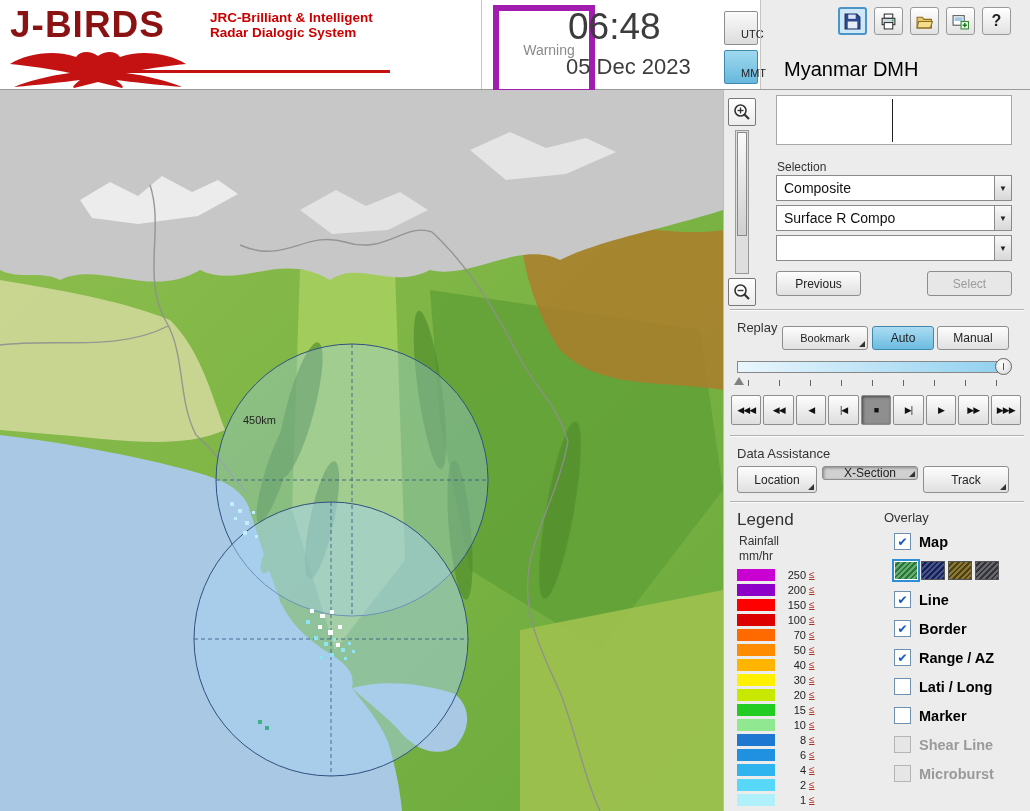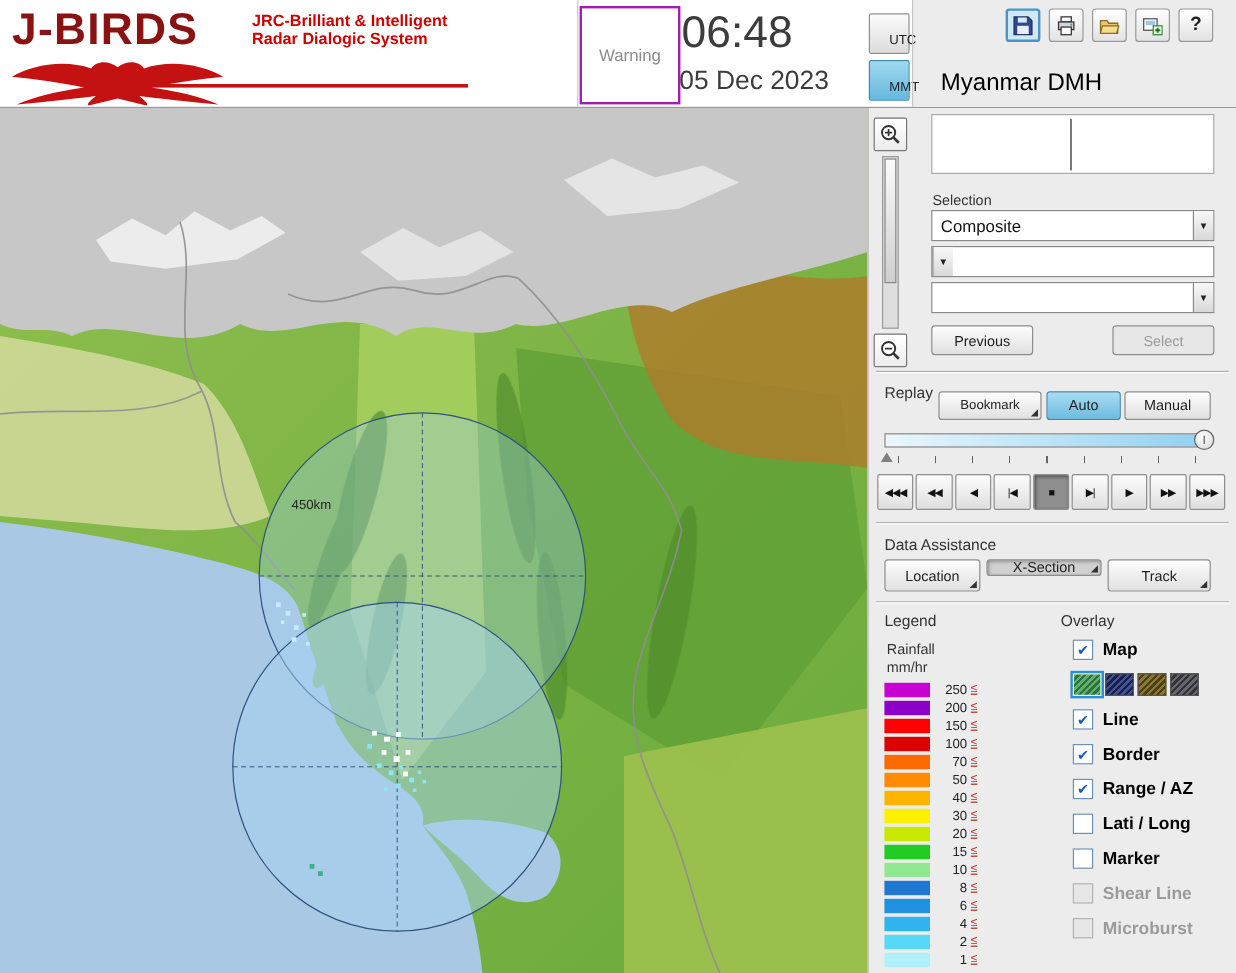--- a/index.html
+++ b/index.html
@@ -7,21 +7,21 @@
   .app{position:relative;width:1030px;height:811px;overflow:hidden;background:#ececec;}
 
   
   .header{position:absolute;left:0;top:0;width:1030px;height:90px;background:#fff;border-bottom:1px solid #9a9a9a;box-sizing:border-box;}
   .header-right-bg{position:absolute;left:760px;top:0;width:270px;height:89px;background:#ececec;}
   .vdiv{position:absolute;top:0;height:89px;border-left:1px solid #c6c6c6;}
   .logo-title{position:absolute;left:10px;top:4px;font-family:Liberation Sans, sans-serif;font-weight:bold;font-size:37px;color:#8b1212;letter-spacing:1px;text-align:right;}
   .logo-sub{position:absolute;left:210px;top:10px;color:#cc0000;font-weight:bold;font-size:13.5px;line-height:15px;}
   .logo-line{position:absolute;left:70px;top:70px;width:320px;height:3px;background:#c41212;}
   .eagle{position:absolute;left:8px;top:48px;}
-  .warning-box{position:absolute;left:483px;top:5px;width:80px;height:78px;background:#fff;border:2px solid #a21caf;display:flex;align-items:center;justify-content:center;}
+  .warning-box{position:absolute;left:493px;top:5px;width:80px;height:78px;background:#fff;border:6px solid #a21caf;display:flex;align-items:center;justify-content:center;padding-left:10px;}
   .warning-text{color:#8a8a8a;font-size:14px;}
   .clock-time{position:absolute;left:568px;top:6px;font-size:37px;color:#3c3c3c;}
   .clock-date{position:absolute;left:566px;top:54px;font-size:22px;color:#3c3c3c;}
   .tz{position:absolute;left:724px;top:11px;display:flex;flex-direction:column;gap:5px;}
   .tz-btn{width:30px;height:33px;font-size:11px;border:1px solid #8e8e8e;background:linear-gradient(#fbfbfb,#dcdcdc);border-radius:2px;font-family:inherit;color:#222;padding:16px;}
   .tz-btn.selected{background:linear-gradient(#9fd9ef,#67b8dd);border-color:#3f89ad;}
   .toolbar{position:absolute;left:838px;top:7px;display:flex;gap:7px;}
   .tool-btn{width:29px;height:28px;border:1px solid #999;background:linear-gradient(#fff,#e2e2e2);border-radius:3px;display:flex;align-items:center;justify-content:center;padding:0;font-family:inherit;}
   .tool-btn.selected{background:#cfe8f7;border:2px solid #4a94c8;}
   .tool-help{font-size:16px;font-weight:bold;color:#222;}
@@ -263,20 +263,21 @@
       <div class="listbox-caret"></div>
     </div>
 
     <div class="panel-label" style="left:53px;top:70px">Selection</div>
 
     <div class="dd" style="top:85px">
       <span class="dd-value">Composite</span>
       <button class="dd-btn">▼</button>
     </div>
     <div class="dd" style="top:115px">
+      <span class="dd-value">Surface R Compo</span>
       <button class="dd-btn">▼</button>
     </div>
     <div class="dd" style="top:145px">
       <span class="dd-value"></span>
       <button class="dd-btn">▼</button>
     </div>
 
     <button class="btn" style="left:52px;top:181px;width:85px;height:25px">Previous</button>
     <button class="btn disabled" style="left:203px;top:181px;width:85px;height:25px">Select</button>
 
@@ -307,21 +308,21 @@
 
     <div class="hdiv" style="top:345px"></div>
 
     <div class="panel-label" style="left:13px;top:356px;font-size:13px">Data Assistance</div>
     <button class="btn corner" style="left:13px;top:376px;width:80px;height:27px">Location</button>
     <button class="btn corner pressed" style="left:98px;top:376px;width:96px;height:14px">X-Section</button>
     <button class="btn corner" style="left:199px;top:376px;width:86px;height:27px">Track</button>
 
     <div class="hdiv" style="top:411px"></div>
 
-    <div class="panel-label" style="left:13px;top:420px;font-size:13px">Legend</div>
+    <div class="panel-label" style="left:13px;top:420px;font-size:17px">Legend</div>
     <div class="panel-label" style="left:160px;top:420px;font-size:13px">Overlay</div>
     <div class="panel-label" style="left:15px;top:444px">Rainfall</div>
     <div class="panel-label" style="left:15px;top:459px">mm/hr</div>
     <div class="lg-rows">
         <div class="lg-row">
           <span class="lg-bar" style="background: rgb(200, 0, 210);"></span>
           <span class="lg-val">250</span>
           <span class="lg-le">≤</span>
         </div>
         <div class="lg-row">

